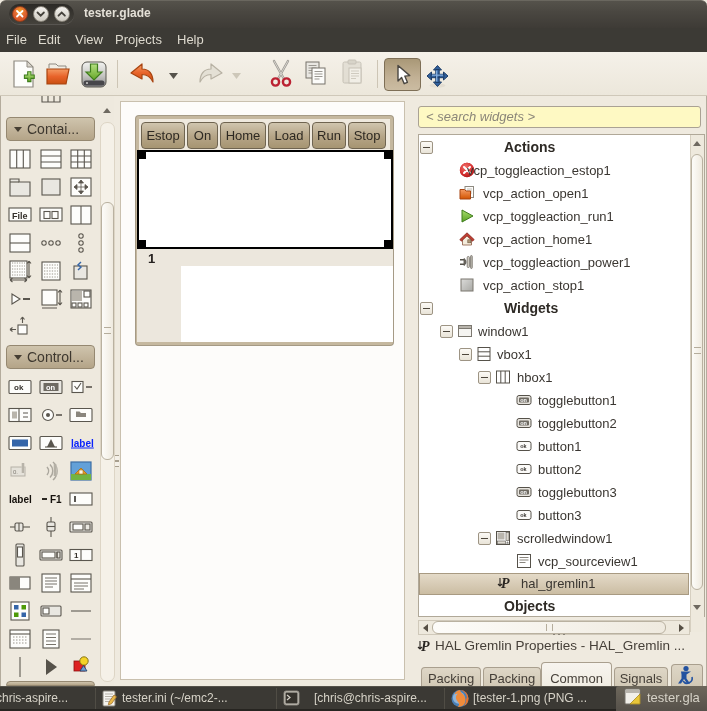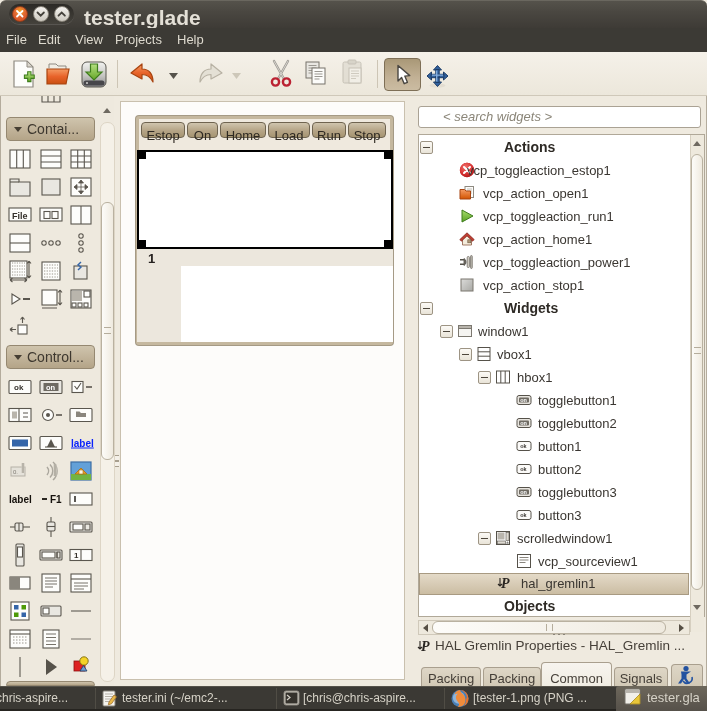--- a/index.html
+++ b/index.html
@@ -12,21 +12,21 @@
  border-top:1px solid #6a675f;box-sizing:border-box;
  border-radius:6px 6px 0 0;}
 #btnpill{left:9px;top:4px;width:65px;height:20px;border-radius:11px;
  background:linear-gradient(#2c2a26,#45423c);box-shadow:0 1px 0 rgba(255,255,255,.12);}
 .wbtn{position:absolute;top:2px;width:16px;height:16px;border-radius:50%;
  text-align:center;line-height:16px;font-size:11px;font-weight:bold;}
 #wclose{left:3px;background:radial-gradient(circle at 50% 30%,#f5a623 0%,#e06632 45%,#d0481e 100%);color:#fff;border:1px solid #8e3c1a;box-sizing:border-box;line-height:14px;}
 #wmin{left:24px;}
 #wmax{left:45px;}
 #wmin,#wmax{background:linear-gradient(#f4f2ee,#cdc9c0);color:#3d3a34;border:1px solid #8b867c;box-sizing:border-box;line-height:13px;font-size:10px;}
-#wtitle{left:84px;top:6px;color:#e4e0d7;font-size:21px;font-weight:bold;}
+#wtitle{left:84px;top:6px;color:#e4e0d7;font-size:12px;font-weight:bold;}
 
 #menubar{left:0;top:28px;width:707px;height:24px;background:#3c3a35;color:#dedacf;font-size:13px;}
 #menubar span{position:absolute;top:4px;}
 
 #toolbar{left:0;top:52px;width:707px;height:44px;
  background:linear-gradient(#f5f1e9,#ece7db);
  border-bottom:1px solid #cfc8b9;box-sizing:border-box;}
 .tsep{position:absolute;top:8px;width:1px;height:28px;background:#cdc5b5;}
 #ptrbtn{left:384px;top:58px;width:37px;height:33px;border-radius:4px;
  background:linear-gradient(#a99877,#c2b195 60%,#cbbca2);
@@ -46,35 +46,35 @@
 .arr{position:absolute;width:0;height:0;}
 .arr.up{border-left:4px solid transparent;border-right:4px solid transparent;border-bottom:5px solid #6e6960;}
 .arr.dn{border-left:4px solid transparent;border-right:4px solid transparent;border-top:5px solid #6e6960;}
 .arr.lf{border-top:4px solid transparent;border-bottom:4px solid transparent;border-right:5px solid #564f44;}
 .arr.rt{border-top:4px solid transparent;border-bottom:4px solid transparent;border-left:5px solid #564f44;}
 
 #canvas{left:120px;top:101px;width:285px;height:579px;background:#fdfcfa;
  border:1px solid #c9c0ae;box-sizing:border-box;}
 #design{left:136px;top:116px;width:257px;height:229px;background:#efe9de;
  border:3px solid #c5b89f;border-radius:3px;box-shadow:0 0 0 1px #a59a85;box-sizing:border-box;}
-.dbtn{position:absolute;top:122px;height:16px;border-radius:4px;
+.dbtn{position:absolute;top:122px;height:27px;border-radius:4px;
  background:linear-gradient(#d0c5ae,#b5a486 55%,#a69572);
  border:1px solid #6f6450;box-sizing:border-box;color:#2e2922;font-size:13px;
  text-align:center;line-height:25px;}
 #selbox{left:137px;top:150px;width:256px;height:99px;background:#fff;border:2px solid #000;box-sizing:border-box;}
 .handle{position:absolute;width:9px;height:9px;background:#000;}
 #gutter{left:137px;top:249px;width:44px;height:93px;background:#ece7dd;}
 #srcarea{left:181px;top:249px;width:212px;height:93px;background:#fff;}
 #srcline{left:181px;top:249px;width:212px;height:17px;background:#ece7dd;}
 #lineno{left:148px;top:251px;width:30px;font-size:13px;font-weight:bold;color:#262220;}
 
 #rpanel{left:409px;top:96px;width:298px;height:590px;background:#efeadf;border-right:1px solid #b4ac9d;box-sizing:border-box;}
-#search{left:418px;top:106px;width:283px;height:22px;background:#ffffff;
+#search{left:418px;top:106px;width:283px;height:22px;background:#fef9c3;
  border:1px solid #aaa294;border-radius:3px;box-sizing:border-box;
- font-style:italic;color:#8b8679;font-size:13px;line-height:20px;padding-left:24px;}
+ font-style:italic;color:#8b8679;font-size:13px;line-height:20px;padding-left:7px;}
 #tree{left:418px;top:134px;width:287px;height:483px;background:#fff;
  border:1px solid #b0a898;box-sizing:border-box;}
 #treescroll{left:690px;top:135px;width:14px;height:497px;background:#eee9dd;border-left:1px solid #d6cfc0;box-sizing:border-box;}
 .trow{position:absolute;height:23px;line-height:23px;font-size:13px;color:#3a3631;white-space:nowrap;}
 .trow b{font-weight:bold;color:#2e2a25;font-size:14px;margin-left:40px;}
 .exp{position:absolute;width:13px;height:13px;background:linear-gradient(#fcfaf6,#e9e4d8);
  border:1px solid #9d9484;border-radius:2px;box-sizing:border-box;}
 .exp:after{content:"";position:absolute;left:2px;right:2px;top:5px;height:1px;background:#4d463c;}
 .ticon{position:absolute;width:16px;height:16px;}
 #selrow{left:419px;top:573px;width:270px;height:22px;
@@ -660,21 +660,21 @@
  <text x="4" y="13" font-family="Liberation Serif,serif" font-size="14" font-weight="bold" font-style="italic" fill="#2a2622">P</text>
  <path d="M3 3 v8 m0 0 l-2 -2 m2 2 l2 -2" stroke="#2a2622" stroke-width="1.1" fill="none"></path>
 </svg>
 
 <div id="taskbar" class="abs"></div>
 <div class="abs" style="left:0;top:709px;width:707px;height:2px;background:#262420"></div>
 <div class="task" style="left:-4px;width:97px">chris-aspire...</div>
 <div class="tsep2" style="left:95px"></div>
 <div class="task" style="left:122px;width:152px">tester.ini (~/emc2-...</div>
 <div class="tsep2" style="left:276px"></div>
-<div class="task" style="left:303px;width:156px">[chris@chris-aspire...</div>
+<div class="task" style="left:314px;width:156px">[chris@chris-aspire...</div>
 <div class="tsep2" style="left:444px"></div>
 <div class="task" style="left:473px;width:135px">[tester-1.png (PNG ...</div>
 <div class="task" id="task5" style="left:616px;top:686px;width:91px;height:25px;border-radius:3px 0 0 0;background:linear-gradient(#6d675b,#56514a);"><span style="margin-left:31px;font-size:13px">tester.gla</span></div>
 <svg style="left:0;top:686px" width="707" height="25" viewBox="0 0 707 25">
 
  <g transform="translate(103,5)">
   <rect x="0" y="0" width="12" height="15" rx="1" fill="#f5f4f0" stroke="#8a867d"></rect>
   <path d="M2 3 h8 M2 5.5 h8 M2 8 h8 M2 10.5 h5" stroke="#b5b1a8" stroke-width="1"></path>
   <path d="M6 11 l5 -7 l2.5 1.8 l-5 7 l-3.2 1z" fill="#e8b84a" stroke="#a07030" stroke-width=".8"></path>
  </g>

